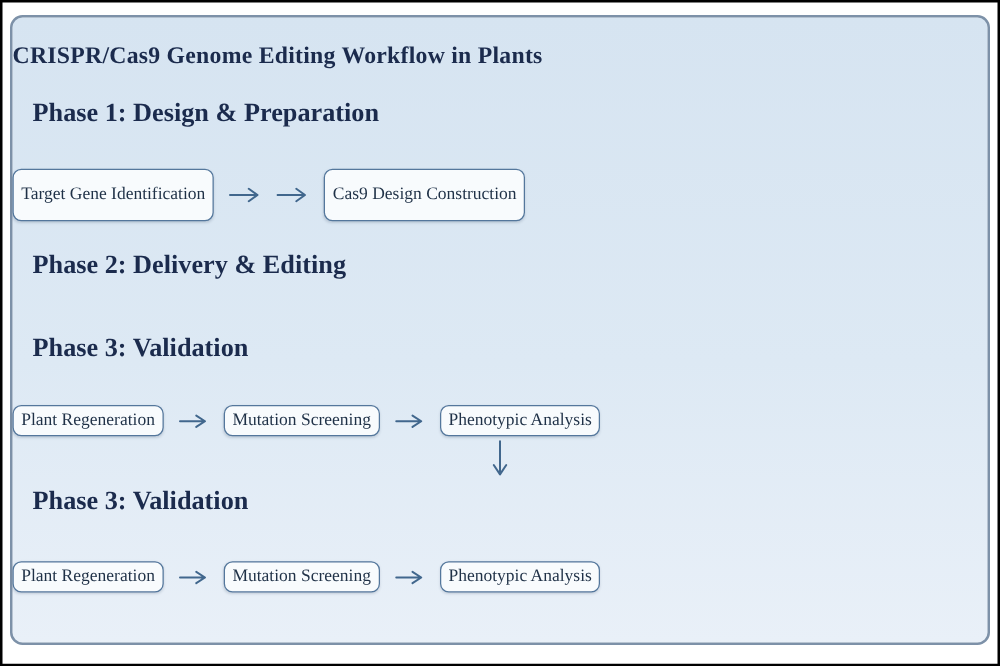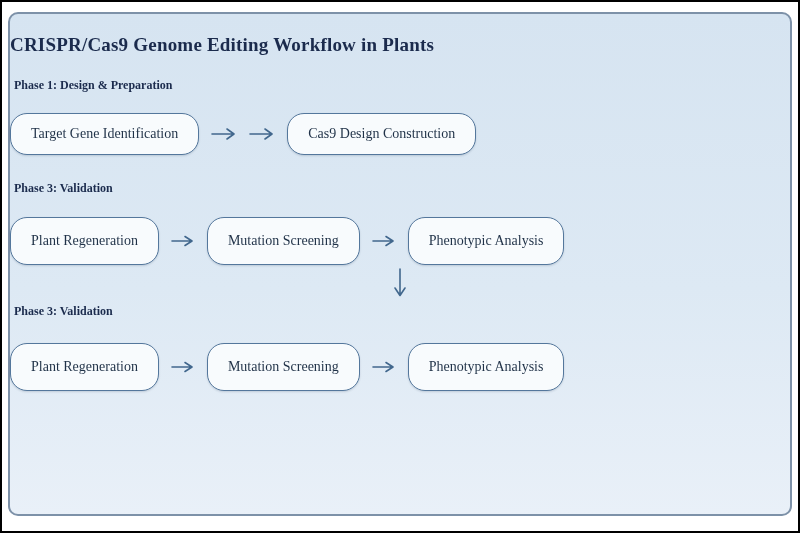--- a/index.html
+++ b/index.html
@@ -27,54 +27,54 @@
     flex-direction: column;
   }
   .diagram-title {
     margin: 20px 0 0 0;
     font-size: 19px;
     font-weight: bold;
     color: #1b2b4d;
     letter-spacing: 0.2px;
   }
   .phase-heading {
-    margin: 4px;
-    font-size: 12px;
+    margin: 16px;
+    font-size: 21px;
     font-weight: bold;
     color: #1b2b4d;
   }
   .mt-p1 { margin-top: 22px; }
   .mt-p2 { margin-top: 22px; }
   .mt-p3 { margin-top: 26px; }
   .mt-p3b { margin-top: 4px; }
   .row {
     display: flex;
     align-items: center;
     gap: 12px;
   }
   .mt-r1 { margin-top: 16px; }
   .mt-r2 { margin-top: 22px; }
   .mt-r3 { margin-top: 17px; }
   .mt-r4 { margin-top: 20px; }
   .box {
     box-sizing: border-box;
     background: #f8fbfd;
     border: 1.5px solid #54779c;
-    border-radius: 17px;
-    padding: 0 20px;
+    border-radius: 7px;
+    padding: 0 6px;
     display: flex;
     align-items: center;
     justify-content: center;
     font-size: 14px;
     color: #1f3147;
     box-shadow: 0 1px 2px rgba(40, 60, 90, 0.18);
     white-space: nowrap;
   }
   .box-lg { height: 42px; }
-  .box-sm { height: 48px; }
+  .box-sm { height: 25px; }
   .arrow {
     color: #41678d;
     display: flex;
     align-items: center;
     justify-content: center;
   }
   .down-arrow-wrap {
     margin-top: 3px;
     height: 32px;
   }
@@ -96,20 +96,21 @@
           </svg>
       </span>
       <span class="arrow">
         <svg width="26" height="14" viewBox="0 0 26 14">
             <path d="M1 7 H22 M16 2 L23 7 L16 12" fill="none" stroke="currentColor" stroke-width="1.6" stroke-linecap="round" stroke-linejoin="round"></path>
           </svg>
       </span>
       <div class="box box-lg">Cas9 Design Construction</div>
     </div>
 
+    <h2 class="phase-heading mt-p2">Phase 2: Delivery &amp; Editing</h2>
 
     <h2 class="phase-heading mt-p3">Phase 3: Validation</h2>
     <div class="row mt-r3">
       <div class="box box-sm">Plant Regeneration</div>
       <span class="arrow">
         <svg width="24" height="14" viewBox="0 0 24 14">
             <path d="M1 7 H20 M14 2.5 L21 7 L14 11.5" fill="none" stroke="currentColor" stroke-width="1.6" stroke-linecap="round" stroke-linejoin="round"></path>
           </svg>
       </span>
       <div class="box box-sm">Mutation Screening</div>

